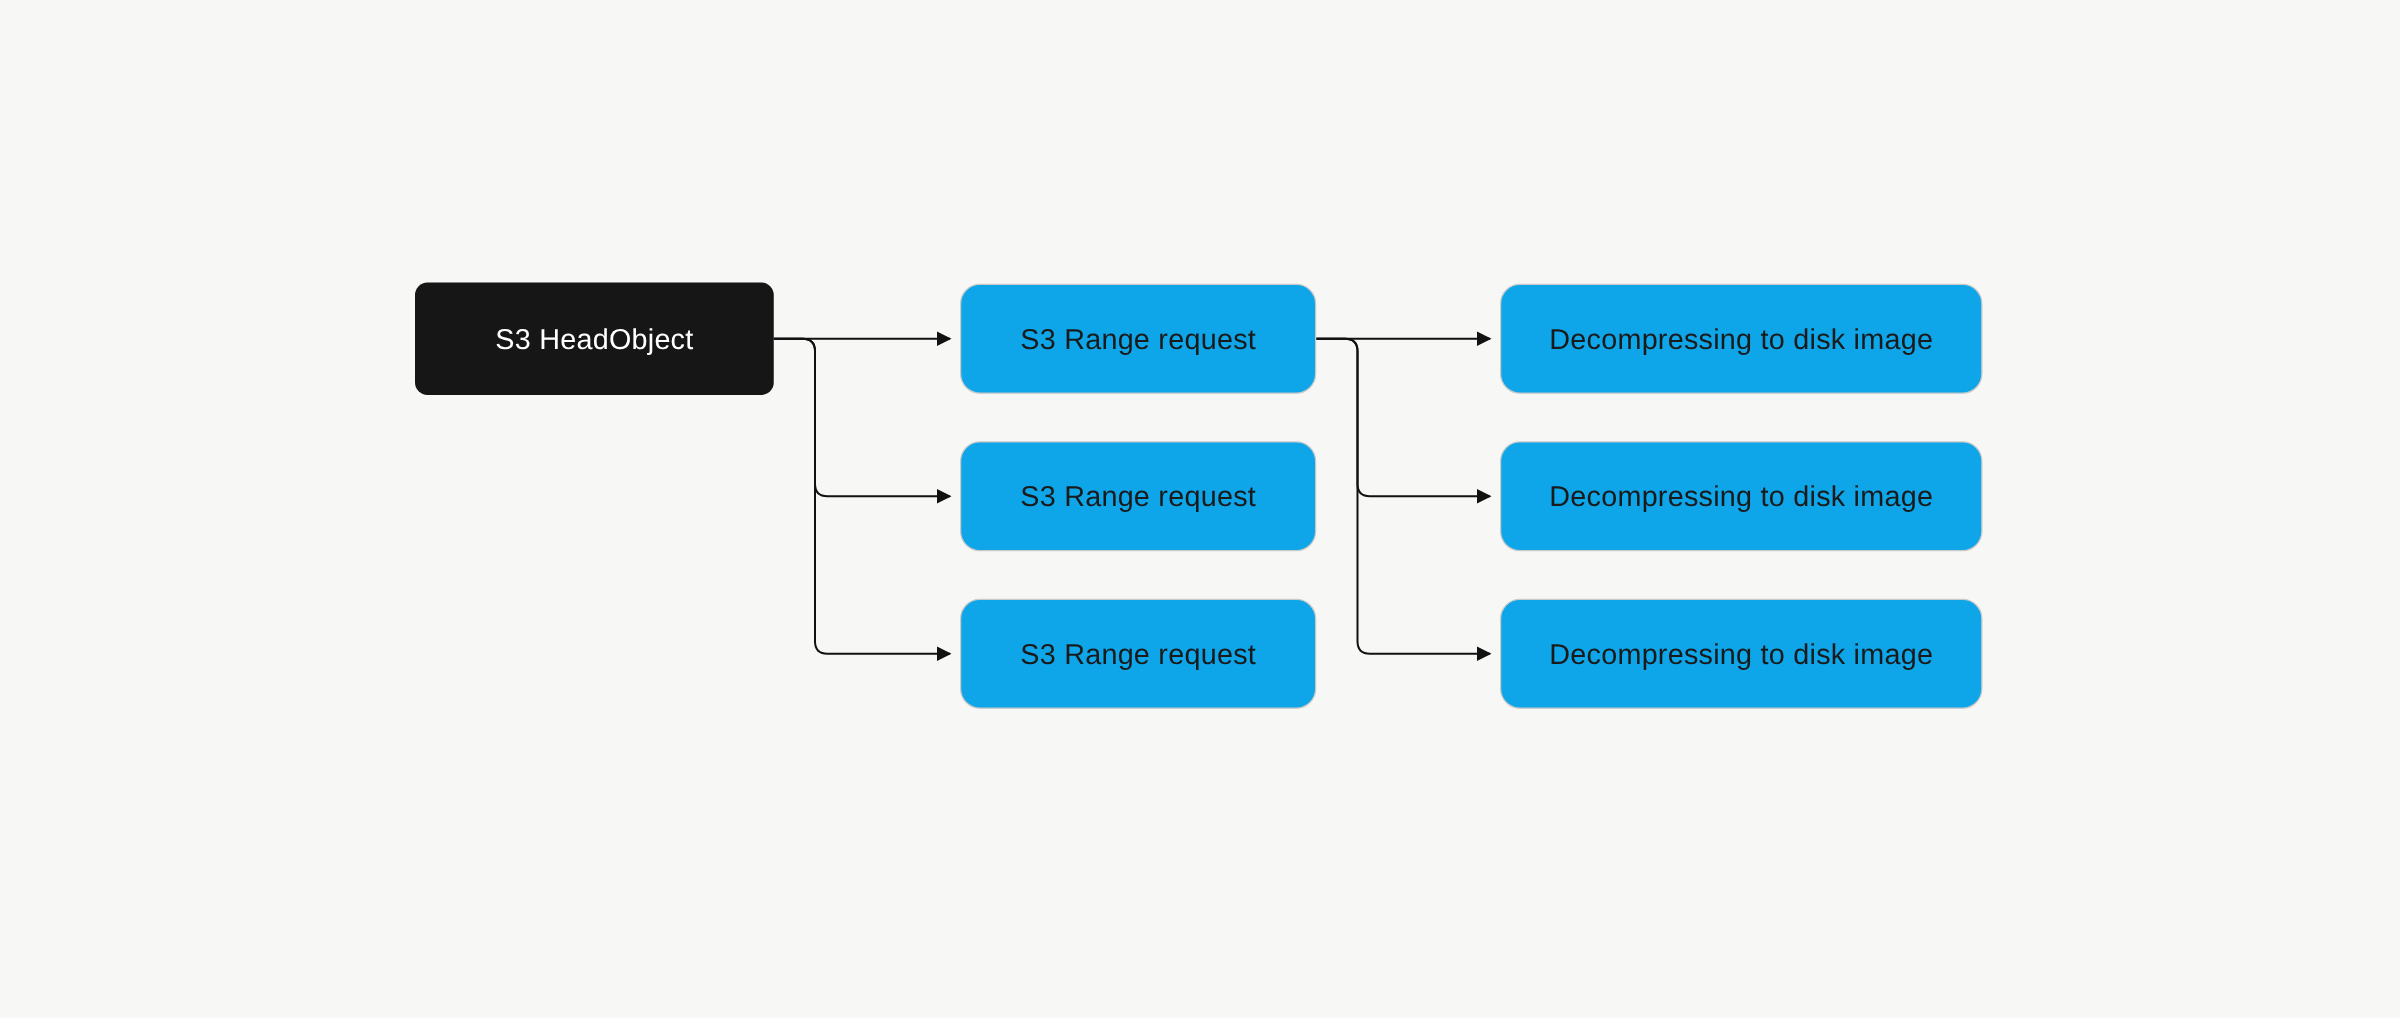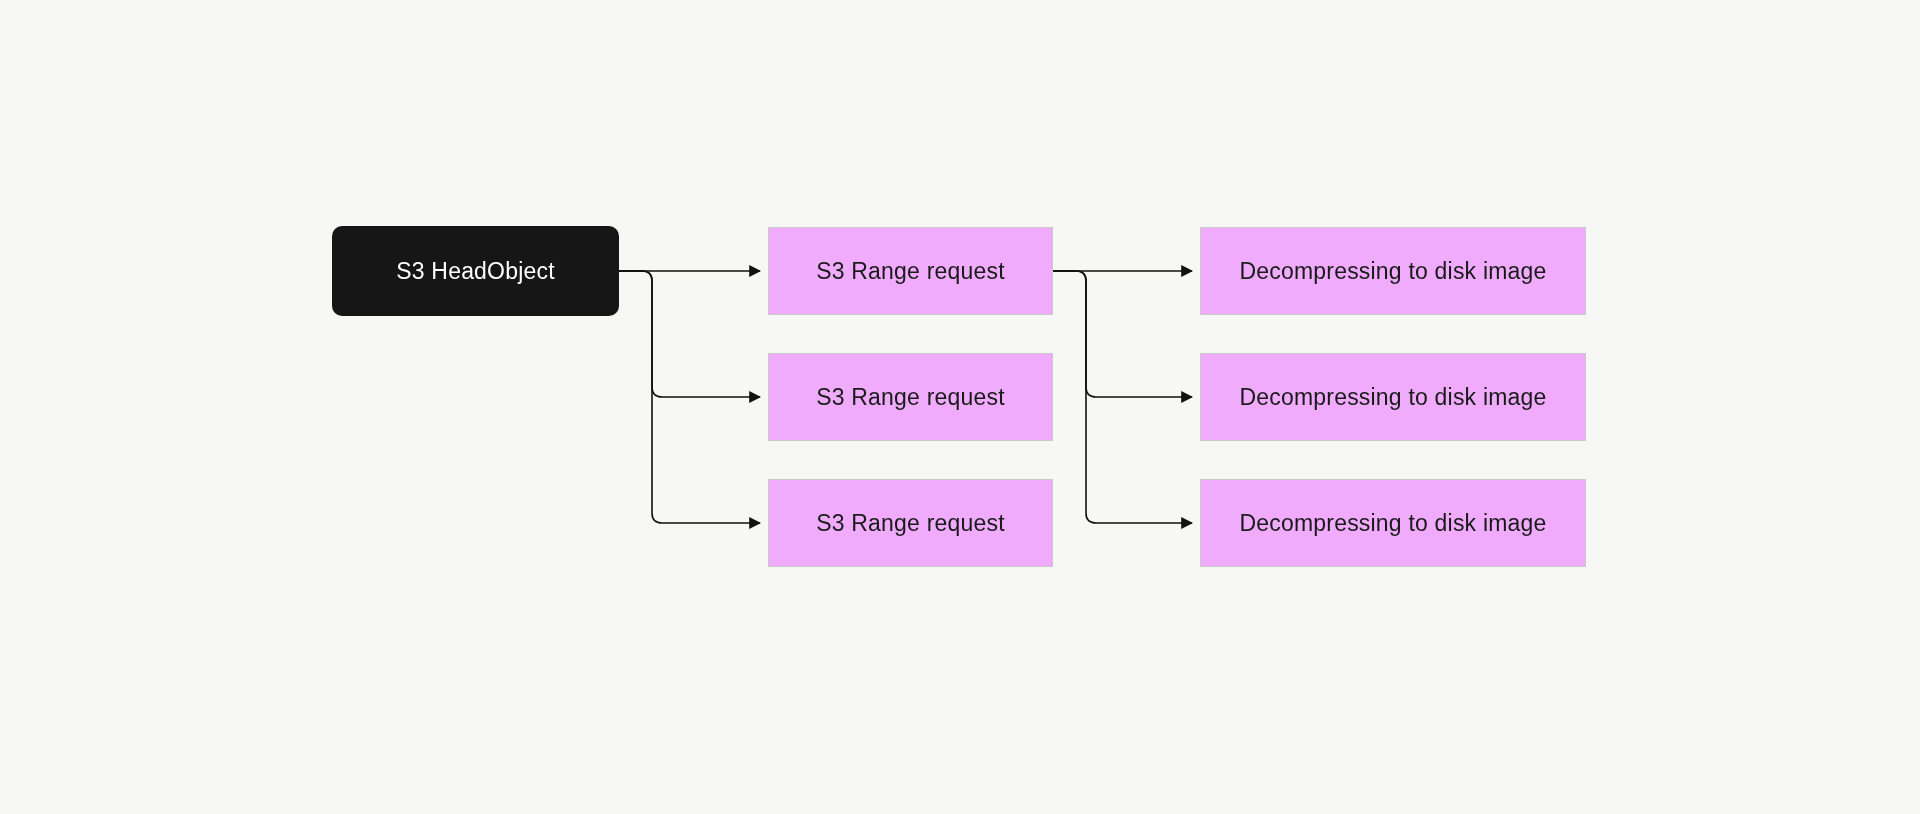--- a/index.html
+++ b/index.html
@@ -37,24 +37,24 @@
     font-size: 23px;
     letter-spacing: 0.2px;
     white-space: nowrap;
   }
   .node-dark {
     background: #161616;
     color: #ffffff;
     border-radius: 10px;
   }
   .node-light {
-    background: #f0abfc;
+    background: #0ea5e9;
     color: #1a1a1a;
     border: 1px solid #c9c9c9;
-    border-radius: 0;
+    border-radius: 16px;
   }
   
   .pos-head    { left: 332px;  top: 226px; width: 287px; height: 90px; }
   .pos-range1  { left: 768px;  top: 227px; width: 285px; height: 88px; }
   .pos-range2  { left: 768px;  top: 353px; width: 285px; height: 88px; }
   .pos-range3  { left: 768px;  top: 479px; width: 285px; height: 88px; }
   .pos-decomp1 { left: 1200px; top: 227px; width: 386px; height: 88px; }
   .pos-decomp2 { left: 1200px; top: 353px; width: 386px; height: 88px; }
   .pos-decomp3 { left: 1200px; top: 479px; width: 386px; height: 88px; }
 </style>

